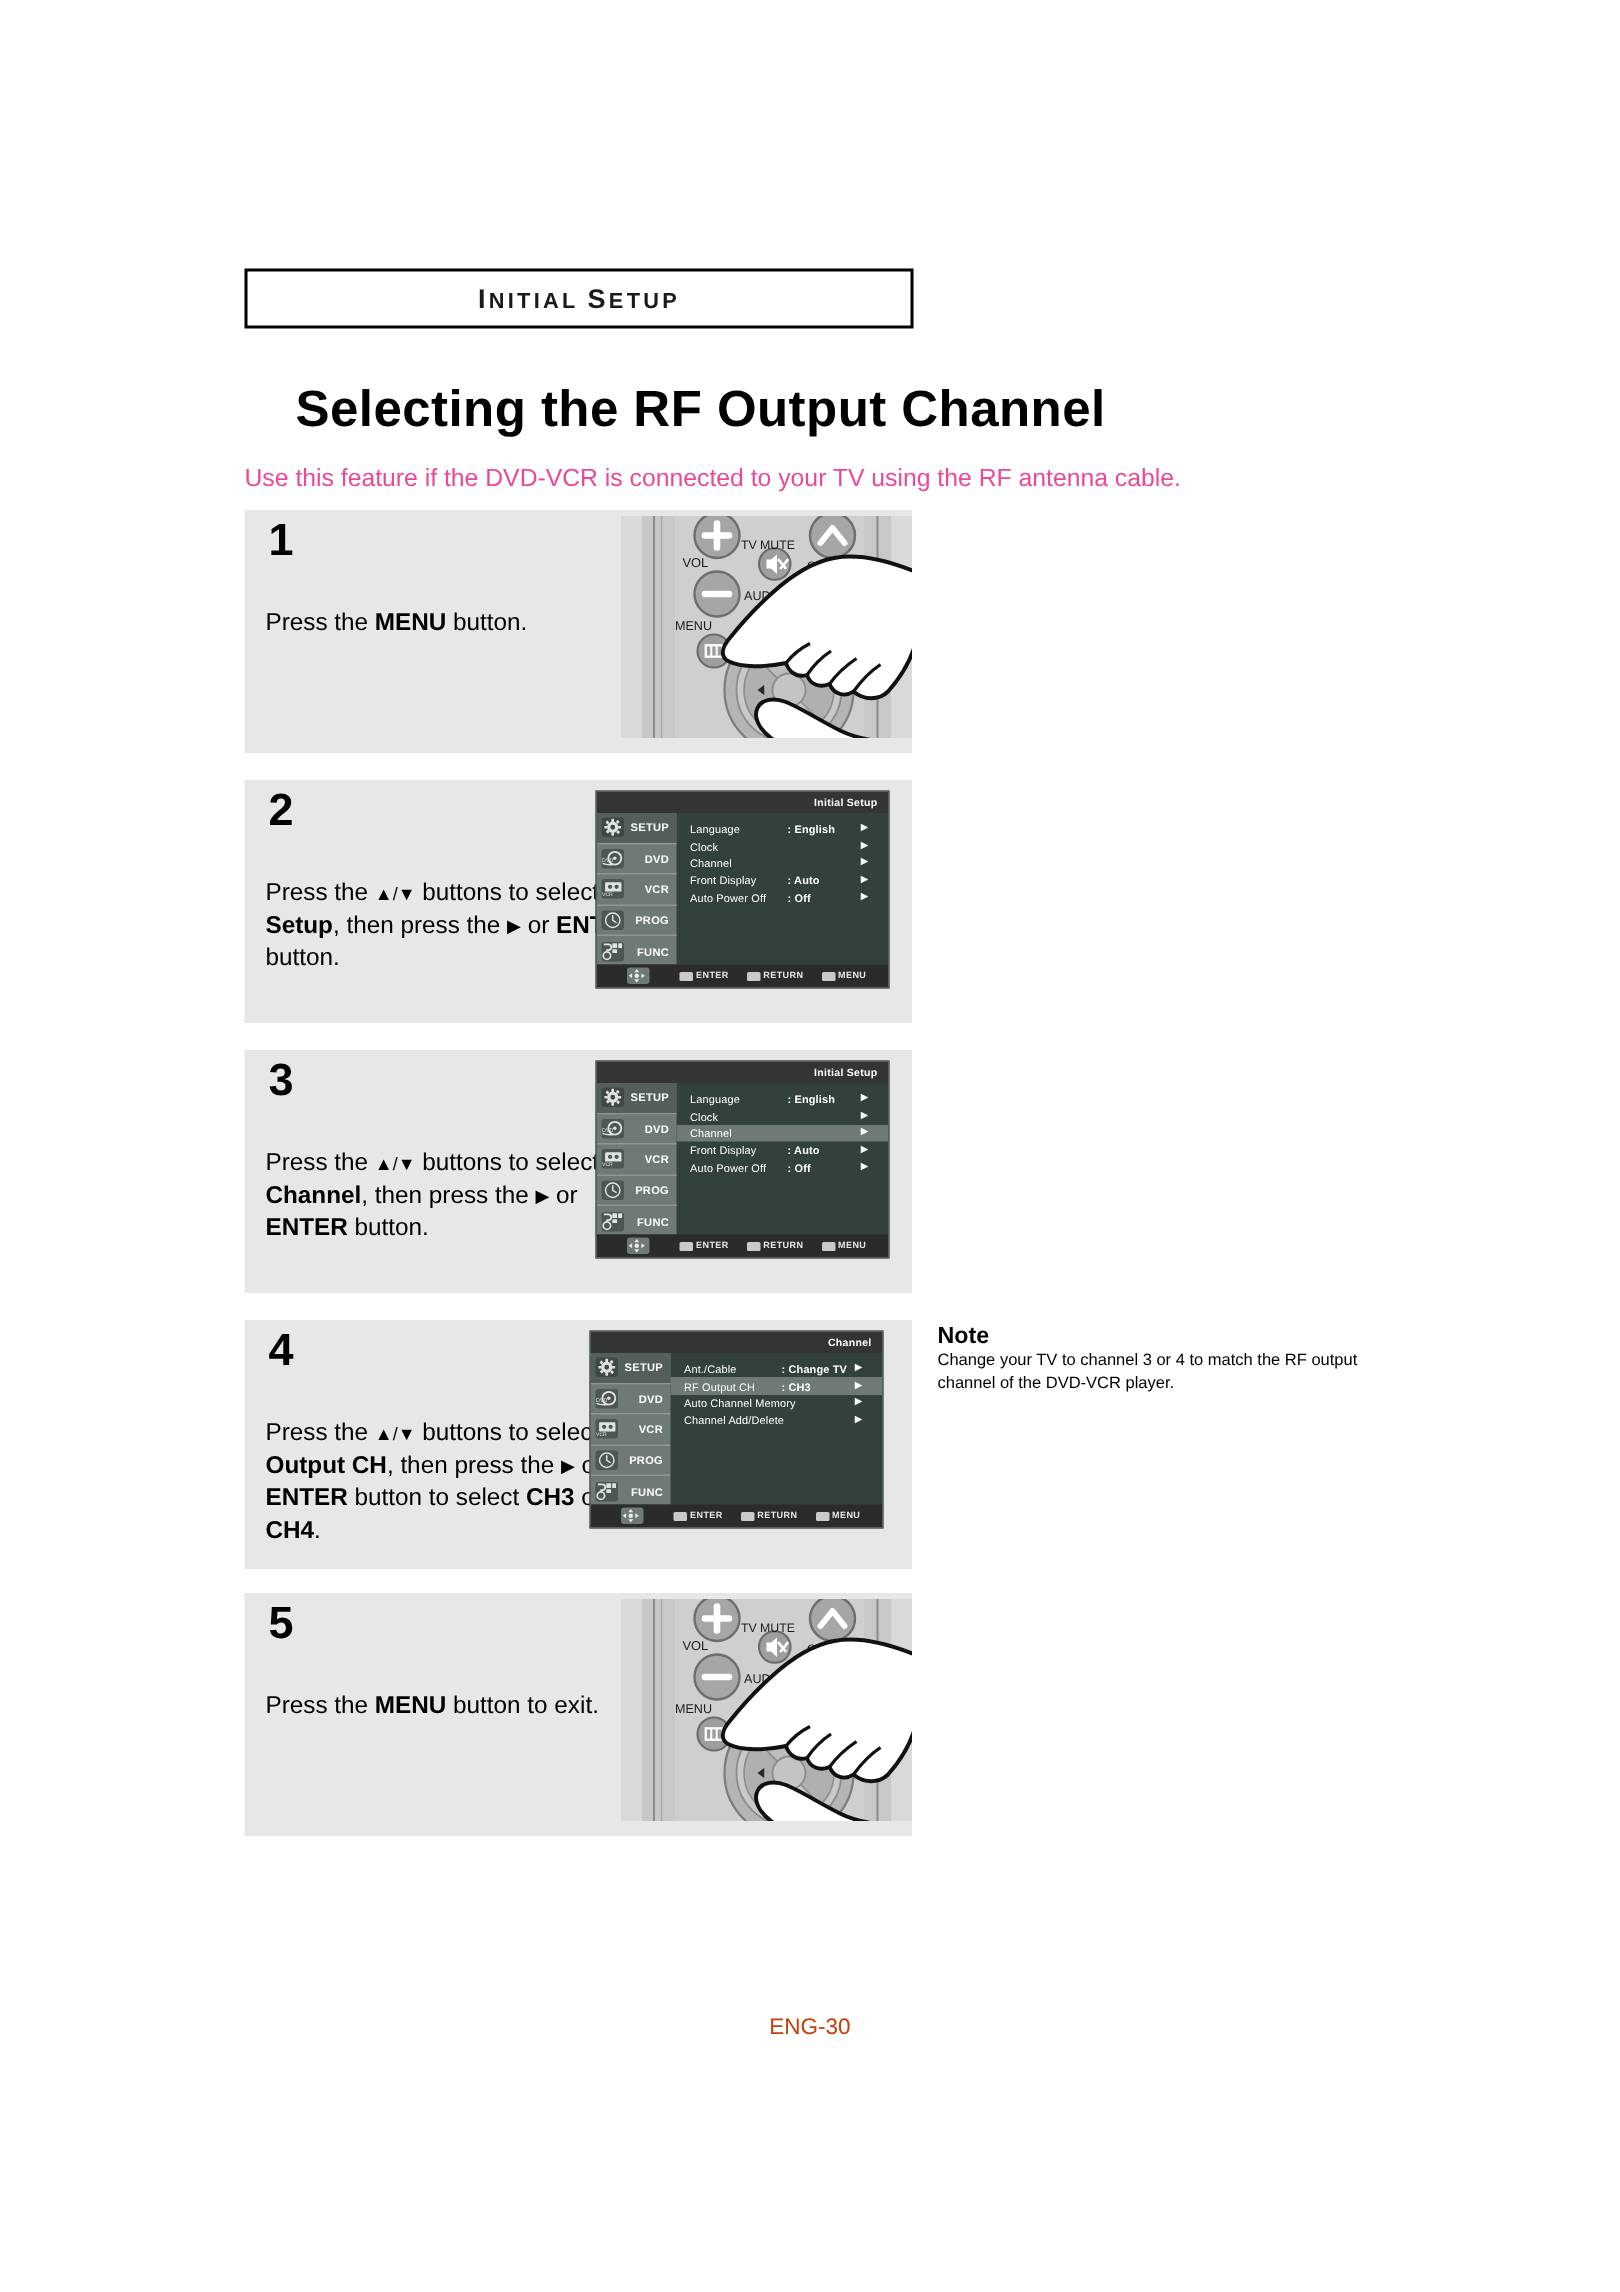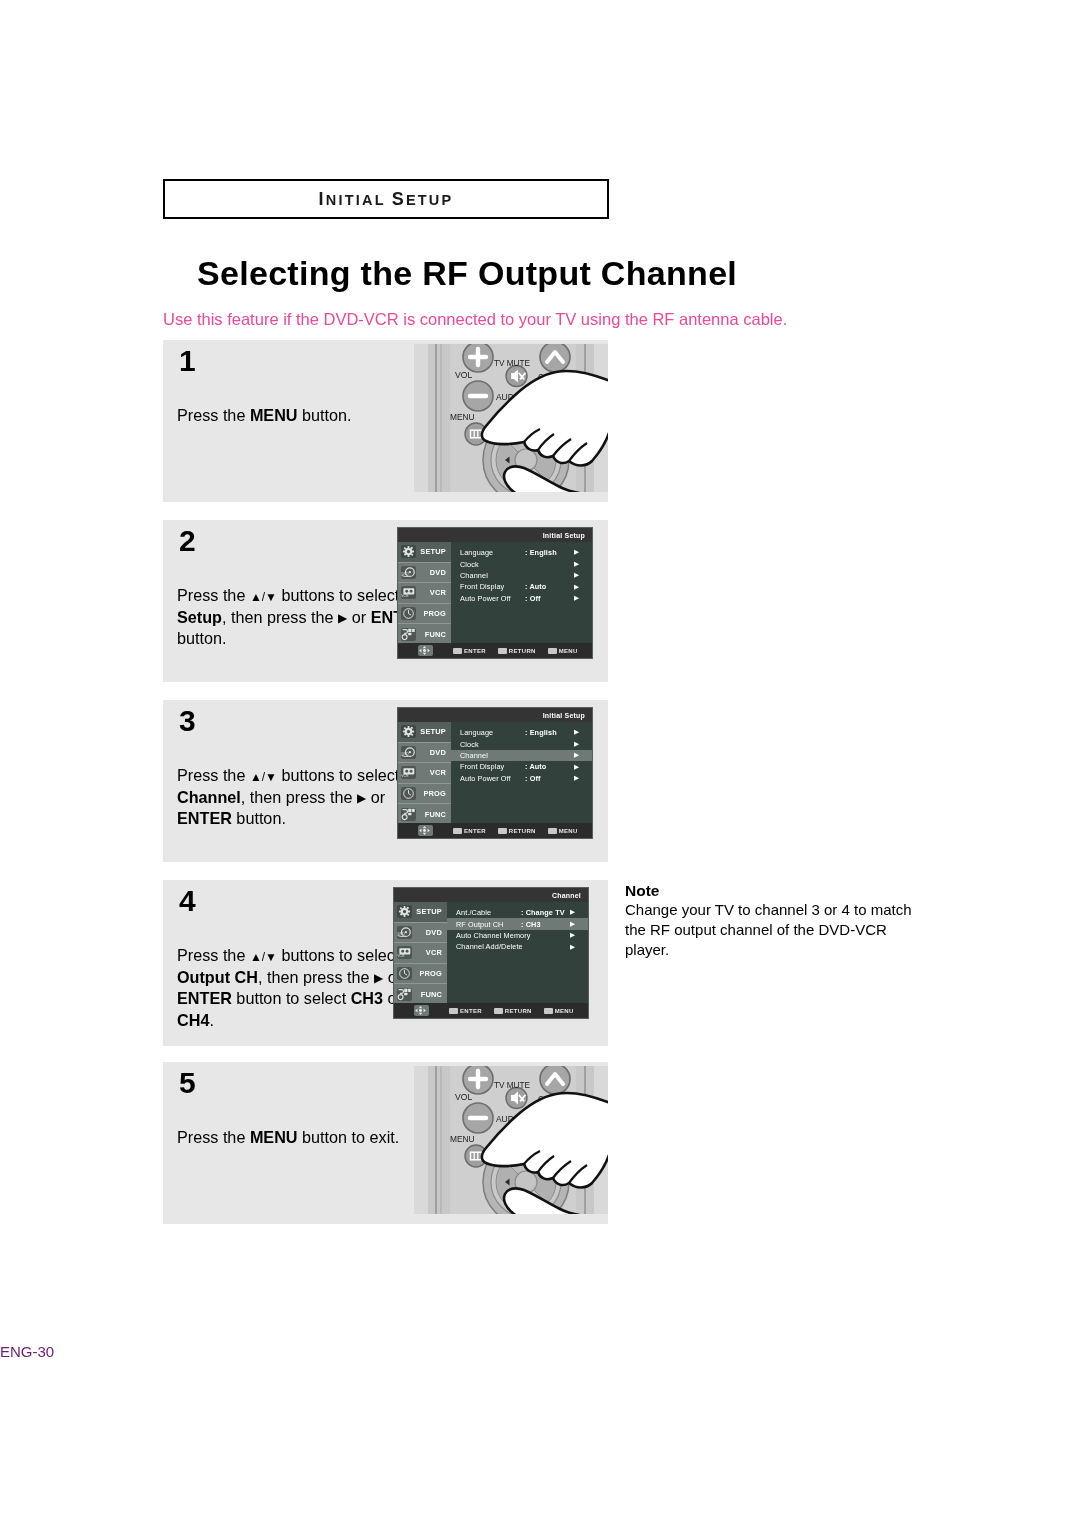--- a/index.html
+++ b/index.html
@@ -217,33 +217,33 @@
     left: 625px;
     top: 882px;
     width: 310px;
   }
   .note-title {
     font-size: 15.5px;
     font-weight: bold;
     margin-bottom: 0;
   }
   .note-body {
-    font-size: 15px;
+    font-size: 11px;
     line-height: 1.32;
   }
 
   
   .footer {
     position: absolute;
     left: 0;
     top: 1343px;
     width: 1080px;
-    text-align: left;
+    text-align: center;
     font-size: 15px;
-    color: #701a75;
+    color: #c2410c;
   }
 </style>
 </head>
 <body>
 
 <div class="section-header">
   <span class="label"><span class="cap">I</span><span>NITIAL </span><span class="cap">S</span><span>ETUP</span></span>
 </div>
 
 <div class="page-title">Selecting the RF Output Channel</div>

